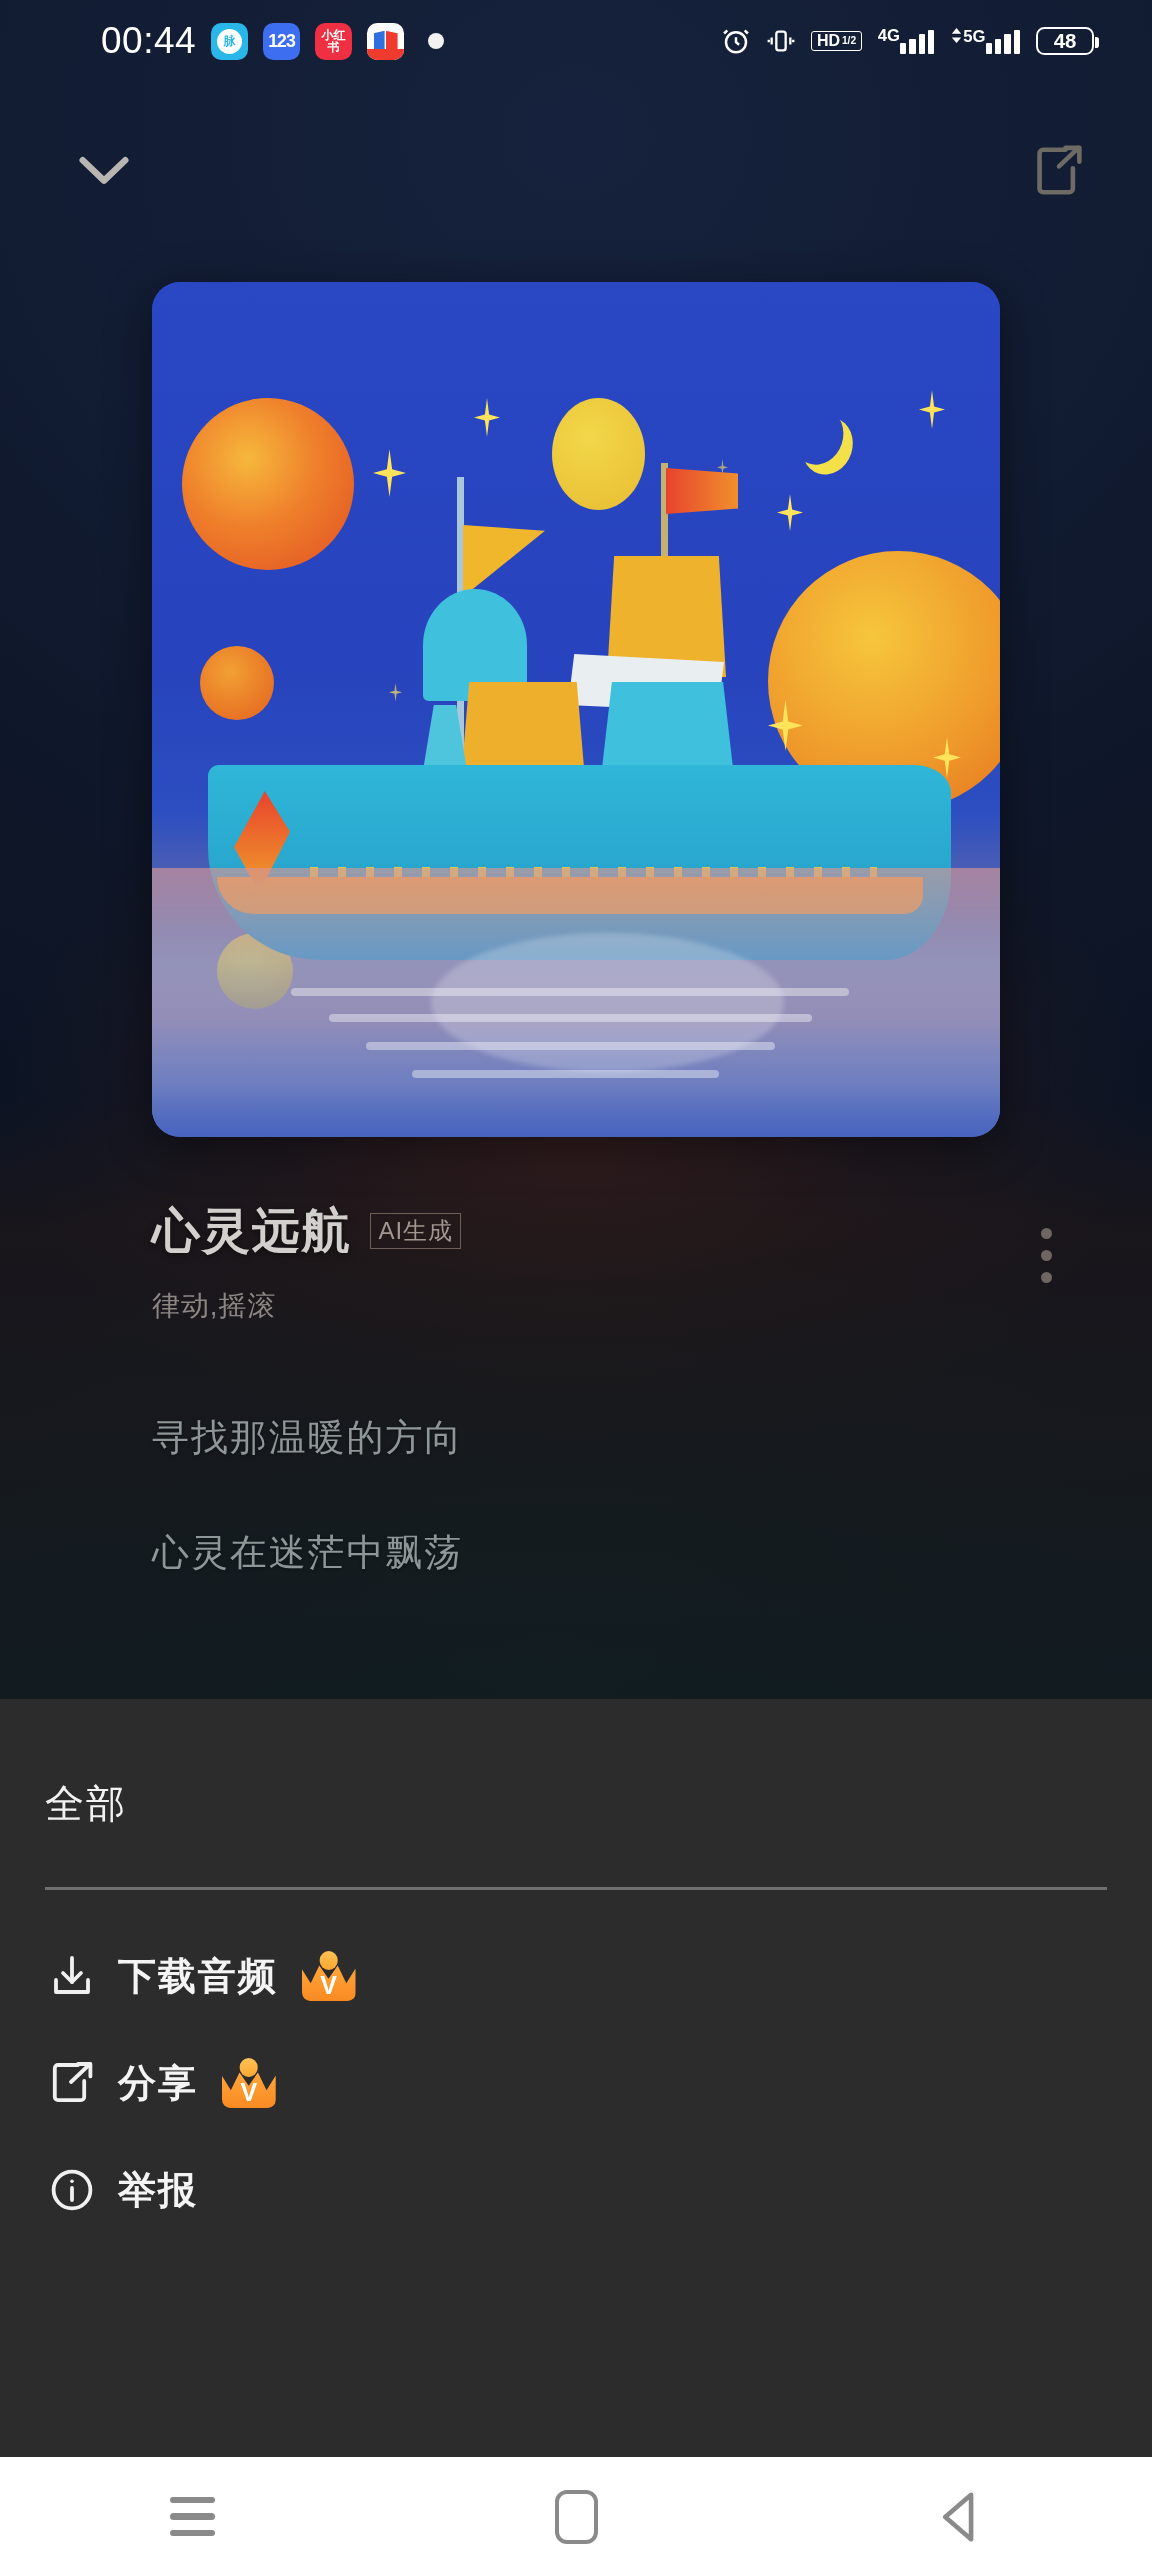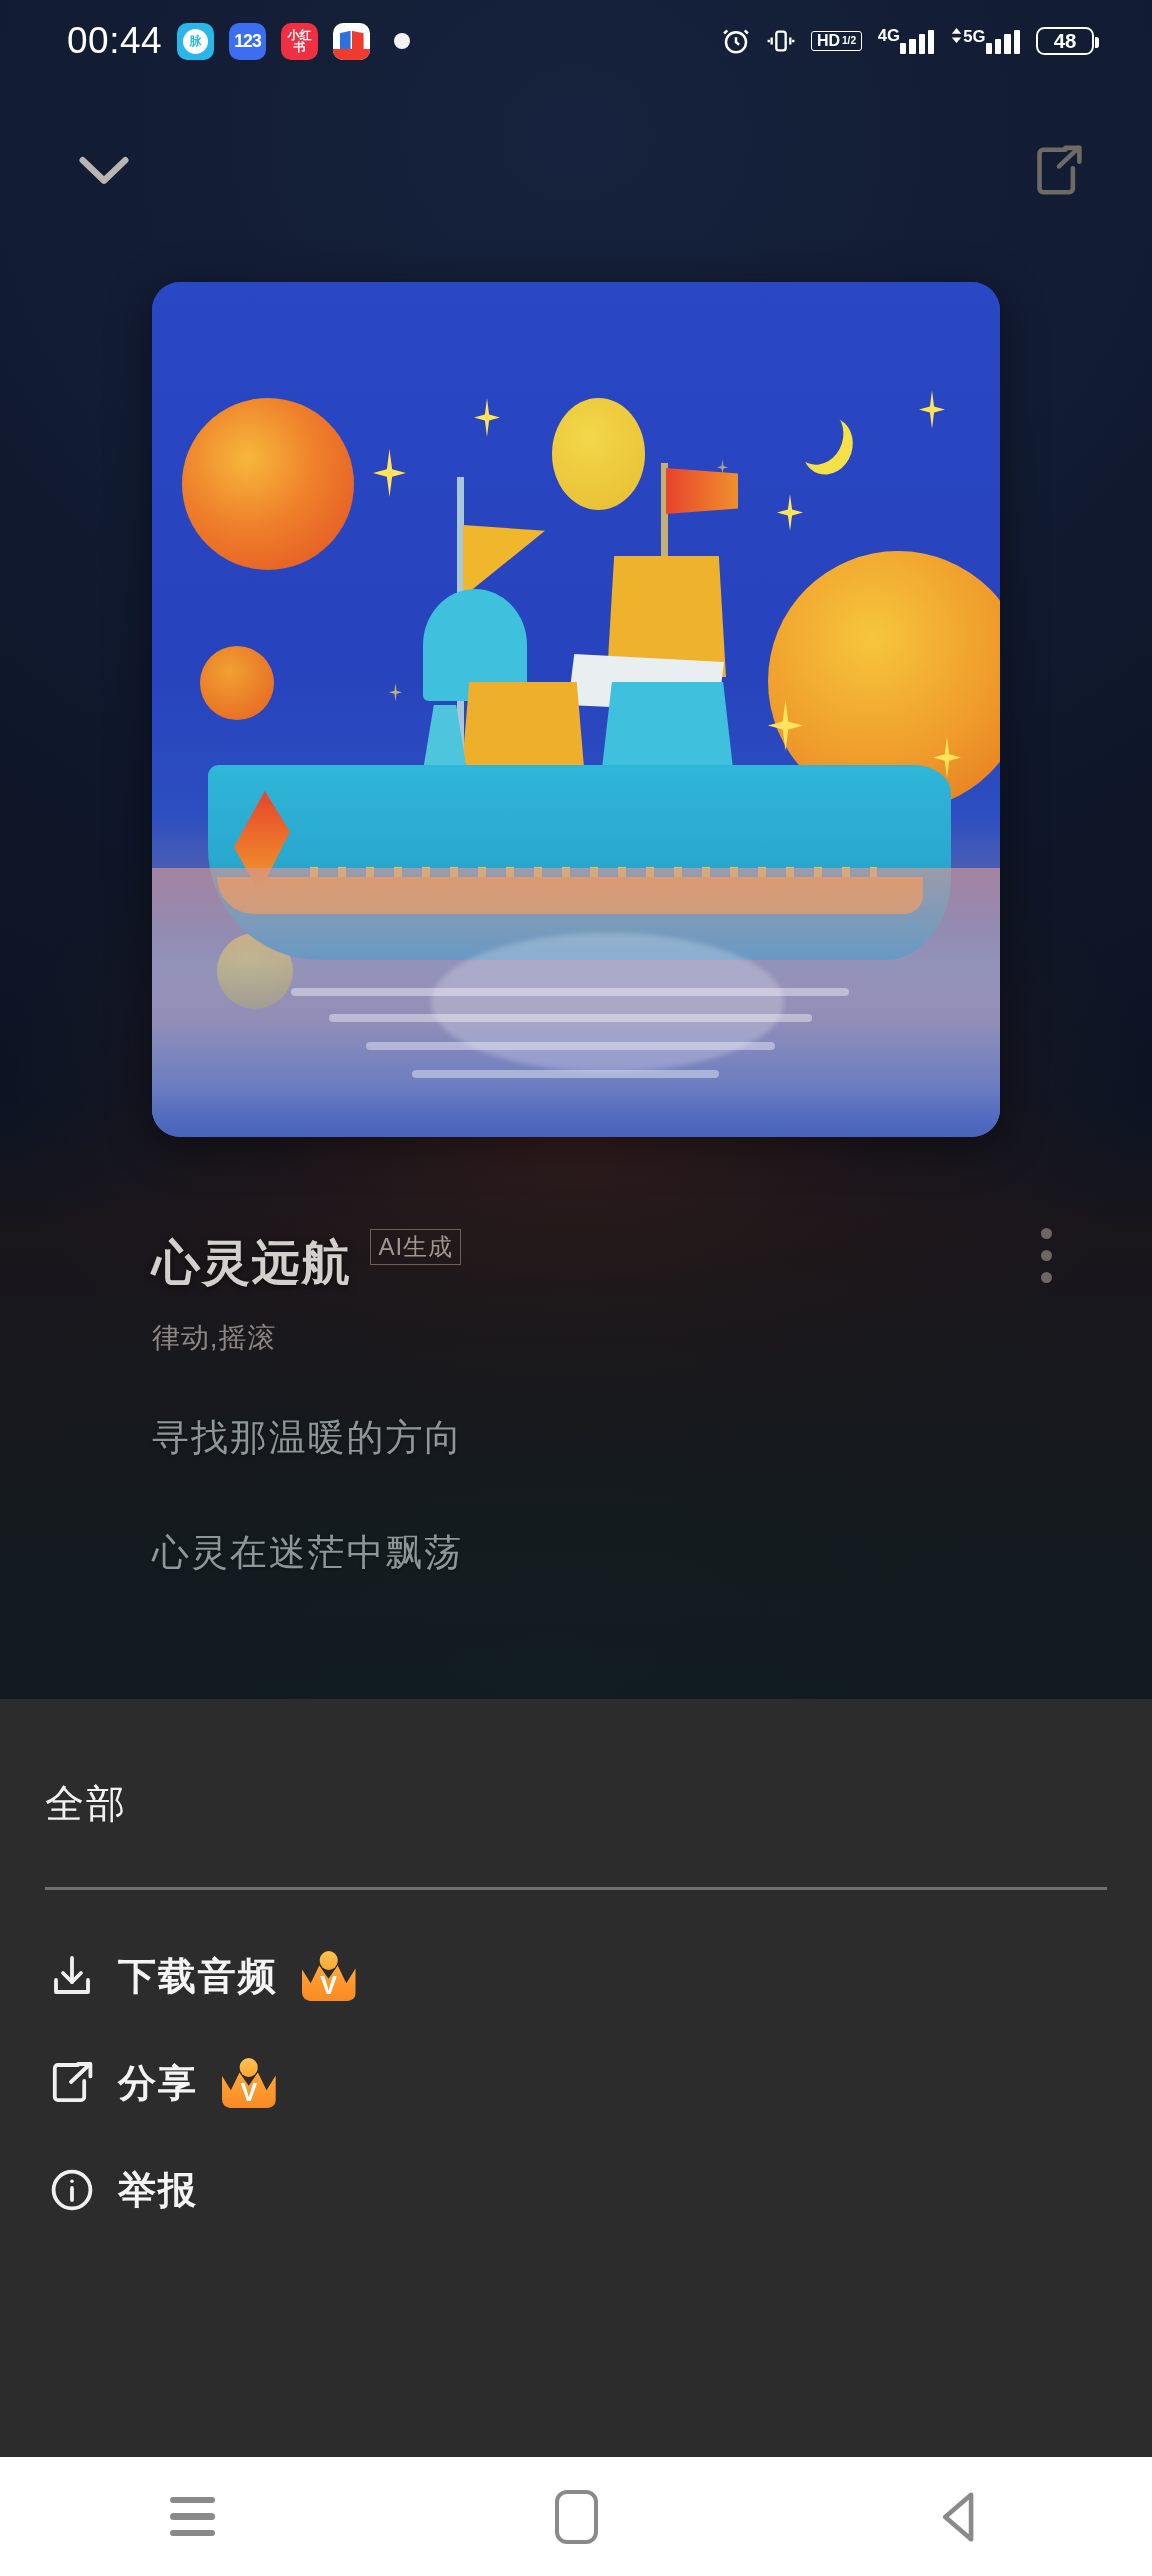--- a/index.html
+++ b/index.html
@@ -32,21 +32,21 @@
     position:absolute; left:0; top:1097px; width:1152px; height:602px;
     background:linear-gradient(180deg, rgba(20,18,20,0) 0%, rgba(36,24,22,.55) 22%, rgba(26,26,28,.7) 58%, rgba(18,28,32,.85) 100%);
   }
 
   
   #status-bar {
     position:absolute; left:0; top:0; width:1152px; height:82px;
     display:flex; align-items:center; z-index:40;
   }
   #status-left { display:flex; align-items:center; padding-left:67px; gap:15px; }
-  #clock { color:#fff; font-size:37px; letter-spacing:0.5px; font-weight:400; }
+  #clock { color:#fff; font-size:37px; letter-spacing:0.5px; font-weight:400;margin-left:34px; }
   .appicon { width:37px; height:37px; border-radius:10.2px; position:relative;
              display:flex; align-items:center; justify-content:center; overflow:hidden;
              font-size:12px; color:#fff; font-weight:700; }
   .ai-maimai { background:#29b6e8; }
   .ai-maimai .bub { width:25px;height:25px;border-radius:50%;background:#fff;display:flex;
                     align-items:center;justify-content:center;color:#29b6e8;font-size:12px; }
   .ai-123 { background:#3d6ef0; font-size:17.7px; letter-spacing:-0.9px; }
   .ai-xhs { background:#ef2f42; font-size:12px; line-height:1; text-align:center; padding:0 1.9px; }
   .ai-book { background:#fff; }
   .ai-book .bk { width:24px;height:20.4px;position:relative; }
@@ -101,21 +101,21 @@
                  background:#f0a02c; border-radius:0 0 37px 74px; }
   #sea { position:absolute; left:0; bottom:0; width:100%; height:269px;
          background:linear-gradient(180deg,rgba(214,150,150,.65) 0%,rgba(150,160,200,.6) 35%,rgba(70,100,190,.85) 100%); }
   .wave { position:absolute; height:8.4px; border-radius:8.4px; background:rgba(255,255,255,.40); }
   .refl { position:absolute; border-radius:50%; filter:blur(2.8px); }
 
   
   #meta { position:absolute; left:152px; top:1199px; width:883px; z-index:25; }
   #title-row { display:flex; align-items:center; gap:18.6px; }
   #song-title { color:#d2cfcd; font-size:48px; font-weight:700; letter-spacing:1.9px;
-                text-shadow:0 1.9px 7.4px rgba(0,0,0,.5);margin-top:32px; }
+                text-shadow:0 1.9px 7.4px rgba(0,0,0,.5); }
   #ai-badge { border:0.9px solid #6f5f57; color:#a39690; font-size:24px; padding:4.6px 7.4px;
               line-height:1; letter-spacing:0.9px; }
   #song-sub { color:#8d8784; font-size:28px; margin-top:24px; letter-spacing:0.9px; }
   #more-btn { position:absolute; left:1004px; top:1213px; width:84px; height:84px;
               display:flex; flex-direction:column; align-items:center; justify-content:center;
               gap:11px; z-index:25; }
   #more-btn i { width:11px; height:11px; border-radius:50%; background:#6d6662; display:block; }
 
   
   #lyrics { position:absolute; left:152px; top:1413px; width:883px; z-index:25; }

